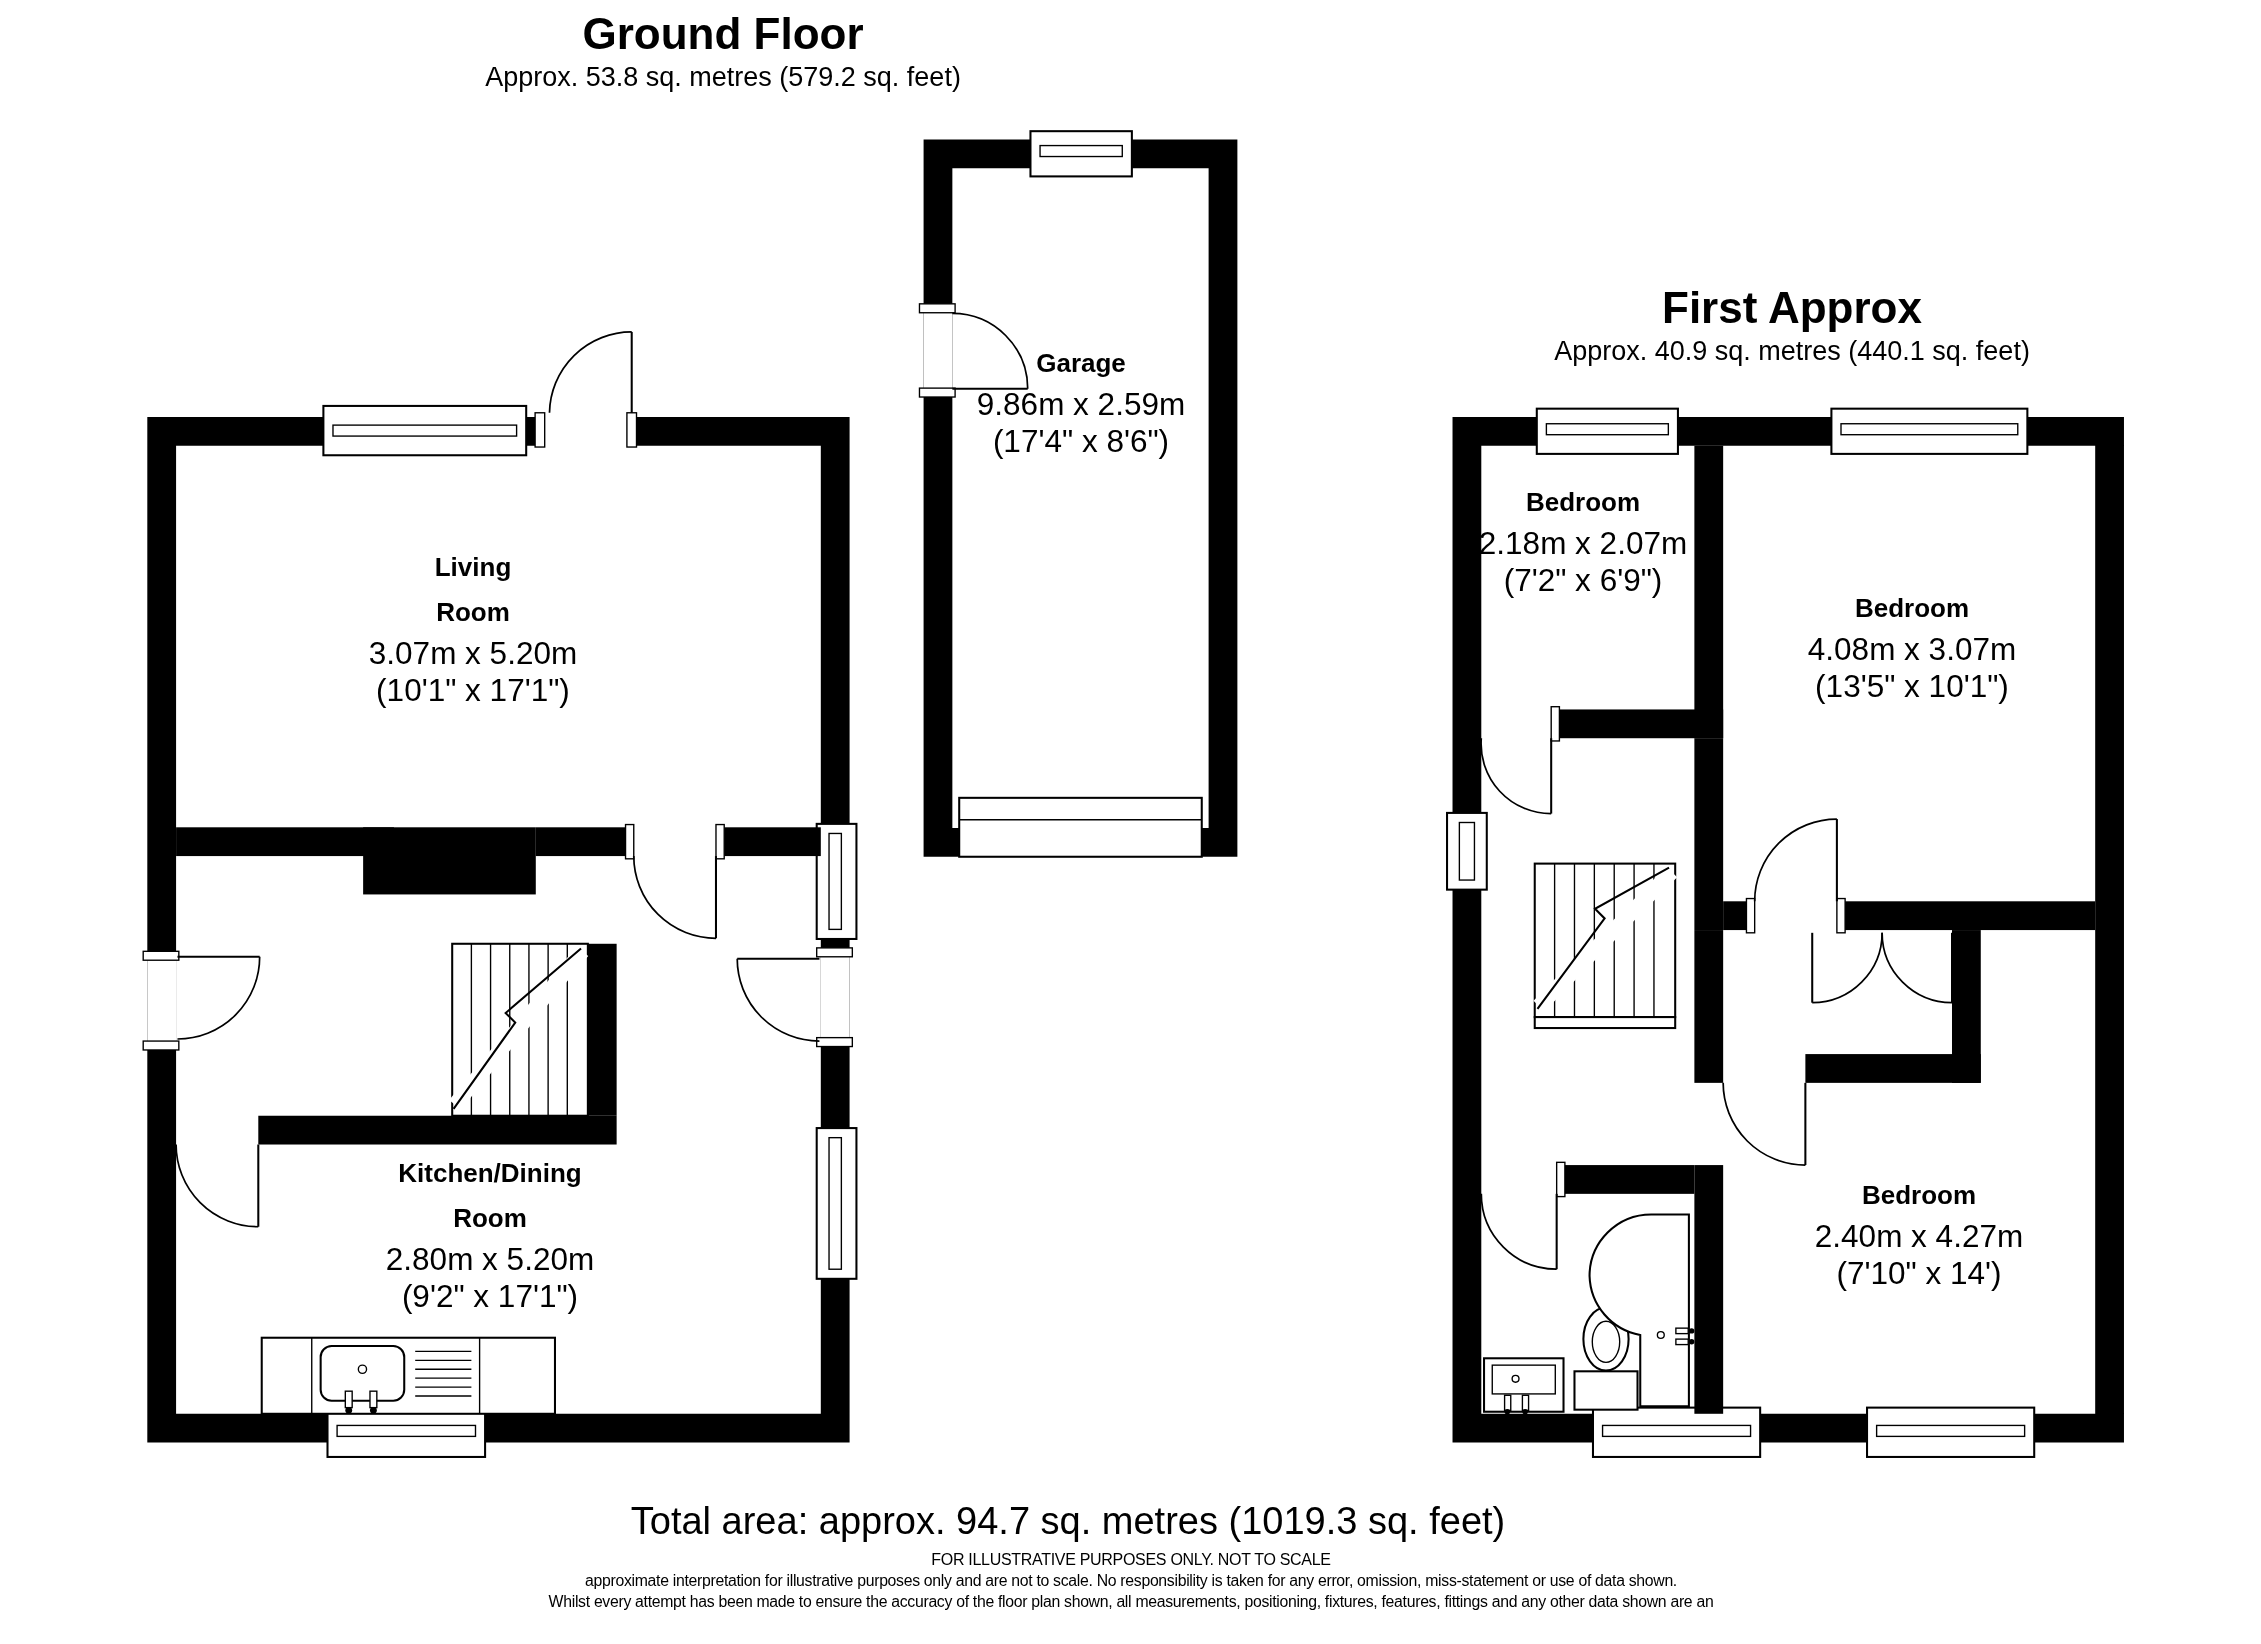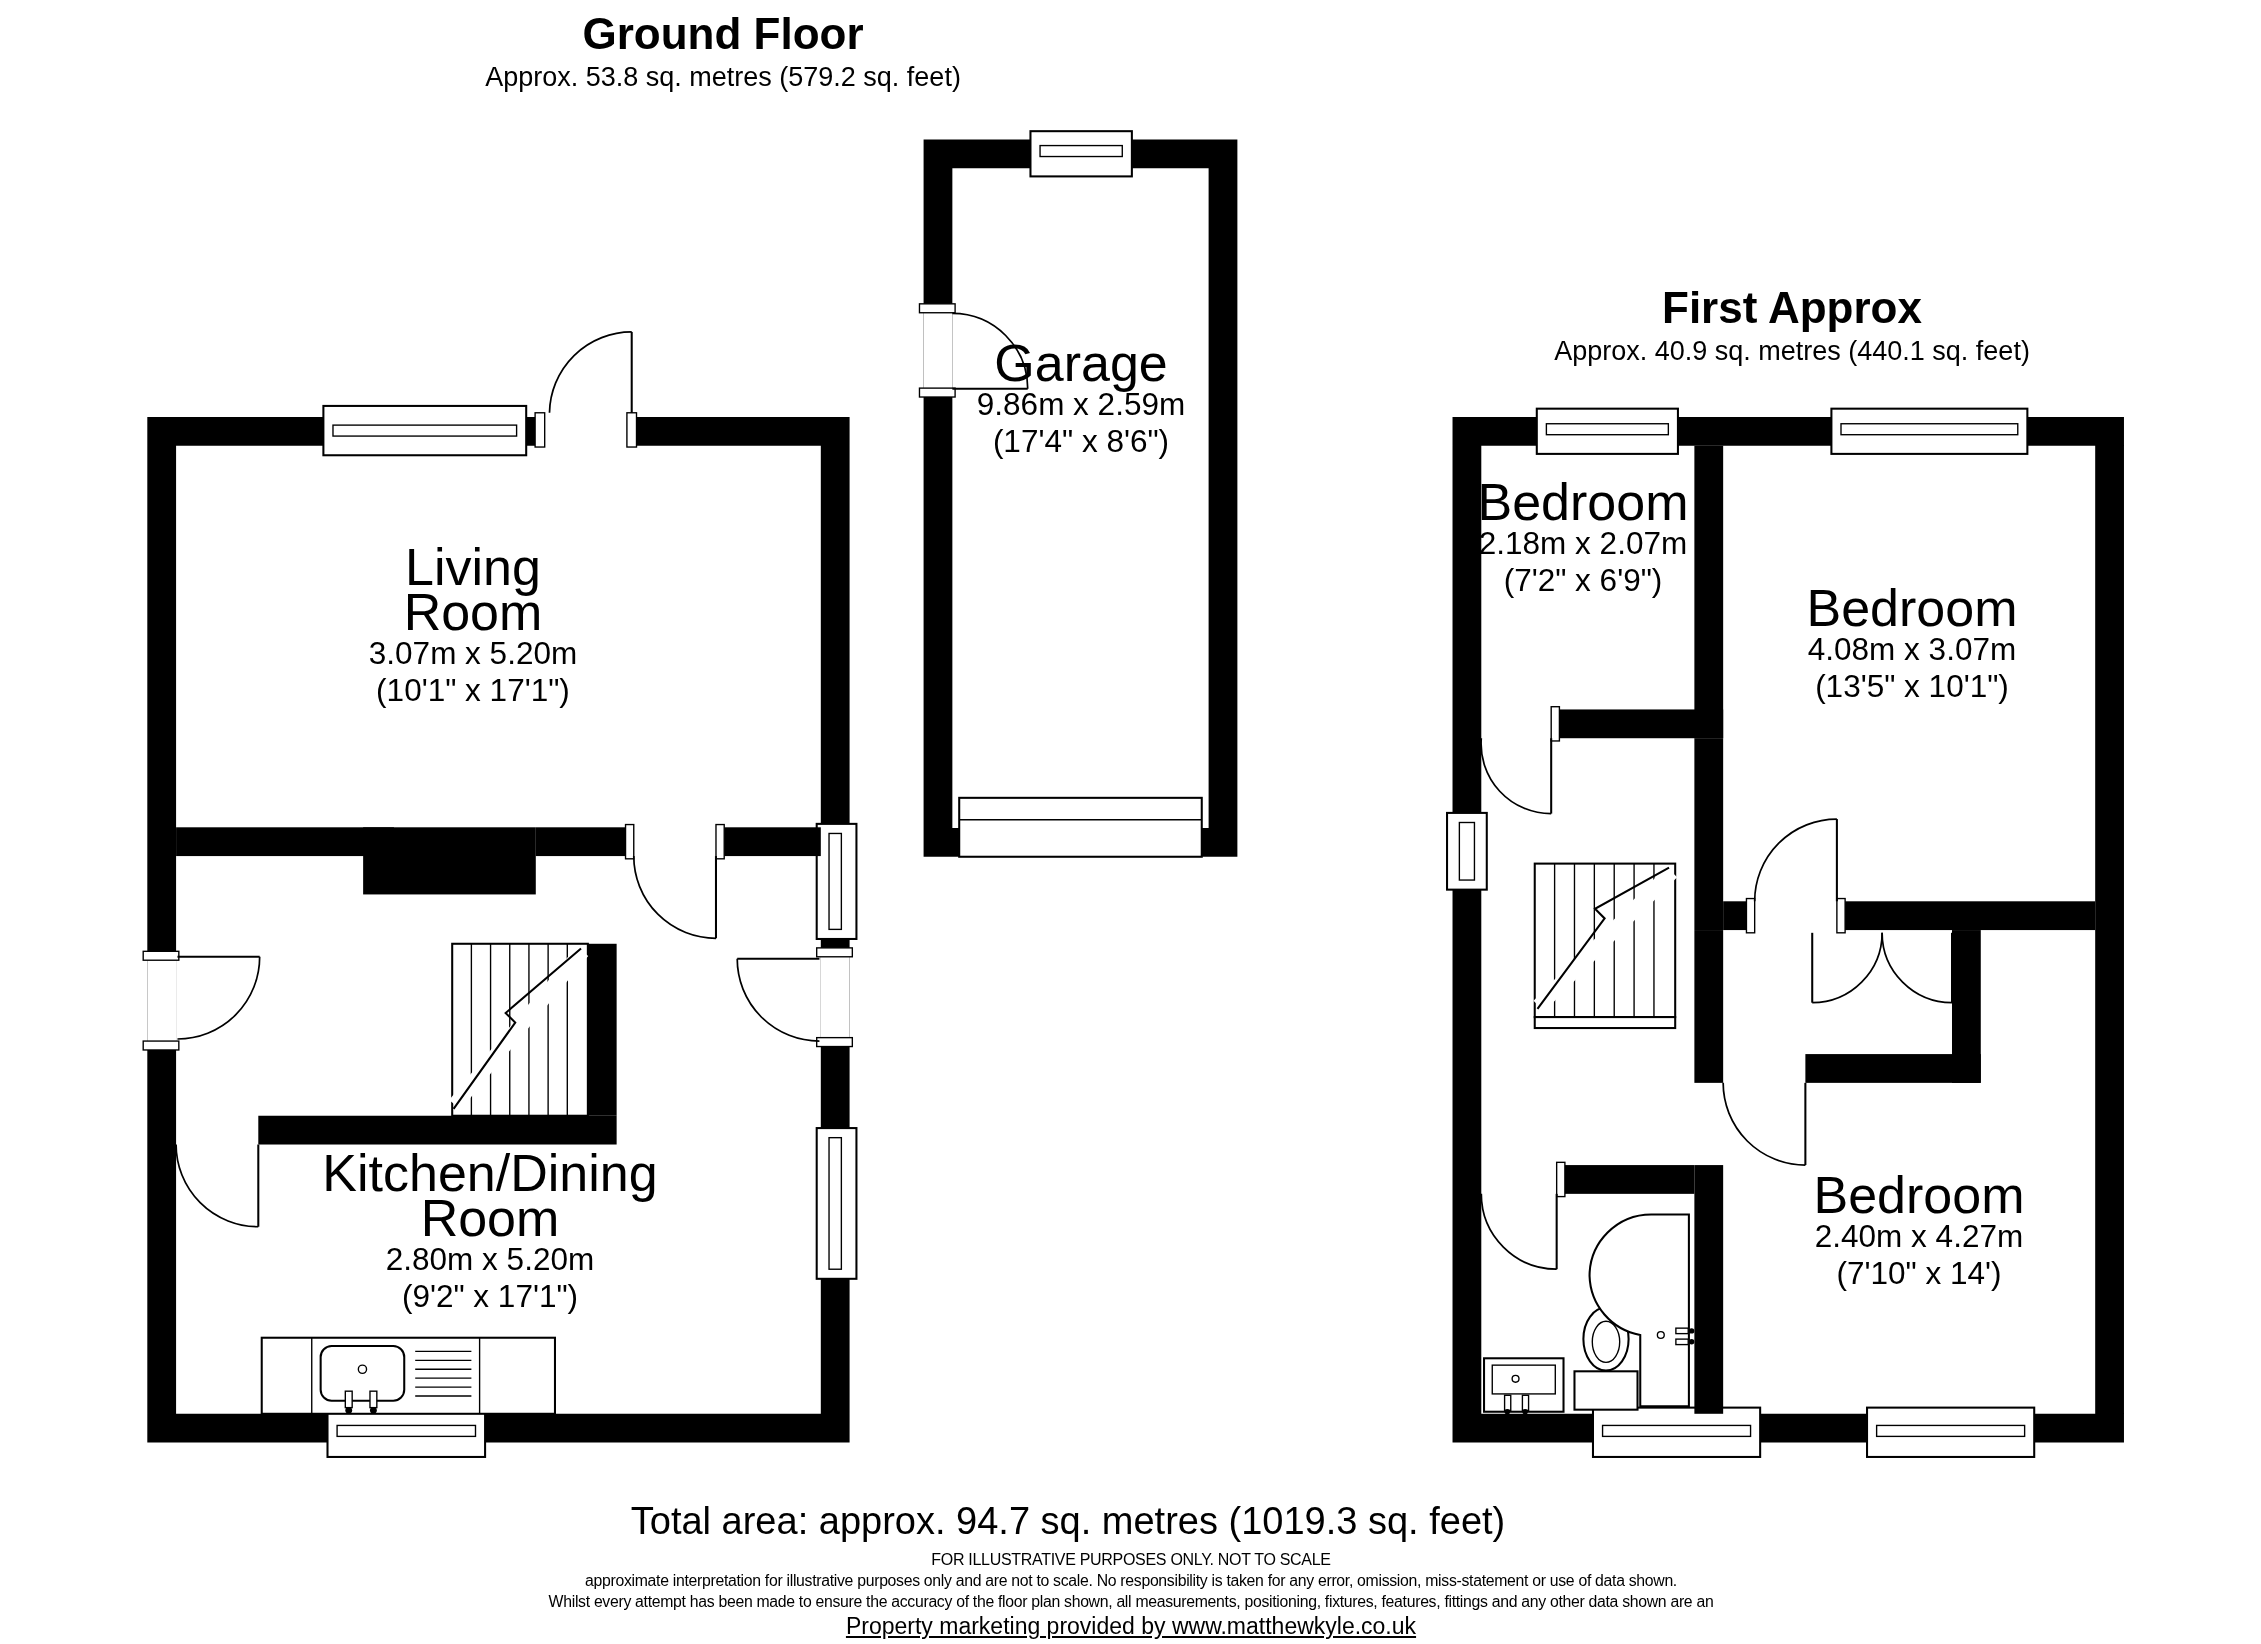--- a/index.html
+++ b/index.html
@@ -2,21 +2,21 @@
 <html style="font-size:11px"><head>
 <meta charset="utf-8">
 <style>
   html,body{margin:0;padding:0;background:#fff;}
   #canvas{position:relative;width:2261px;height:1640px;background:#fff;overflow:hidden;
           font-family:"Liberation Sans",sans-serif;color:#000;}
   #plan-svg{position:absolute;left:0;top:0;}
   .label-block{position:absolute;transform:translateX(-50%);text-align:center;white-space:nowrap;}
   .floor-title{font-size:44px;font-weight:700;line-height:51px;}
   .floor-subtitle{font-size:27px;line-height:36px;}
-  .room-name{font-size:52px;font-weight:400;line-height:45px;}
+  .room-name{font-size:26px;font-weight:700;line-height:45px;}
   .room-dims{font-size:31.5px;line-height:37px;}
   .footer-total{font-size:38px;line-height:44px;}
   .footer-small{font-size:16px;letter-spacing:-0.3px;line-height:19px;}
   .footer-disc{font-size:15.8px;letter-spacing:-0.3px;line-height:20.6px;}
   .footer-link{font-size:23px;line-height:29px;text-decoration:underline;}
 </style>
 </head>
 <body>
 
 <div id="canvas">
@@ -314,16 +314,15 @@
   <div class="room-dims">2.40m x 4.27m</div>
   <div class="room-dims">(7'10" x 14')</div>
 </div>
 
 <div class="label-block footer-total" style="left:1068px;top:1499px">Total area: approx. 94.7 sq. metres (1019.3 sq. feet)</div>
 <div class="label-block footer-small" style="left:1131px;top:1550px">FOR ILLUSTRATIVE PURPOSES ONLY. NOT TO SCALE</div>
 <div class="label-block" style="left:1131px;top:1571px">
   <div class="footer-disc">approximate interpretation for illustrative purposes only and are not to scale. No responsibility is taken for any error, omission, miss-statement or use of data shown.</div>
   <div class="footer-disc">Whilst every attempt has been made to ensure the accuracy of the floor plan shown, all measurements, positioning, fixtures, features, fittings and any other data shown are an</div>
 </div>
-<div class="label-block footer-link" style="left:1131px;top:1612px">Property marketing provided by www.matthewkyle.co.uk</div>
 
 </div>
 
 
 </body></html>

